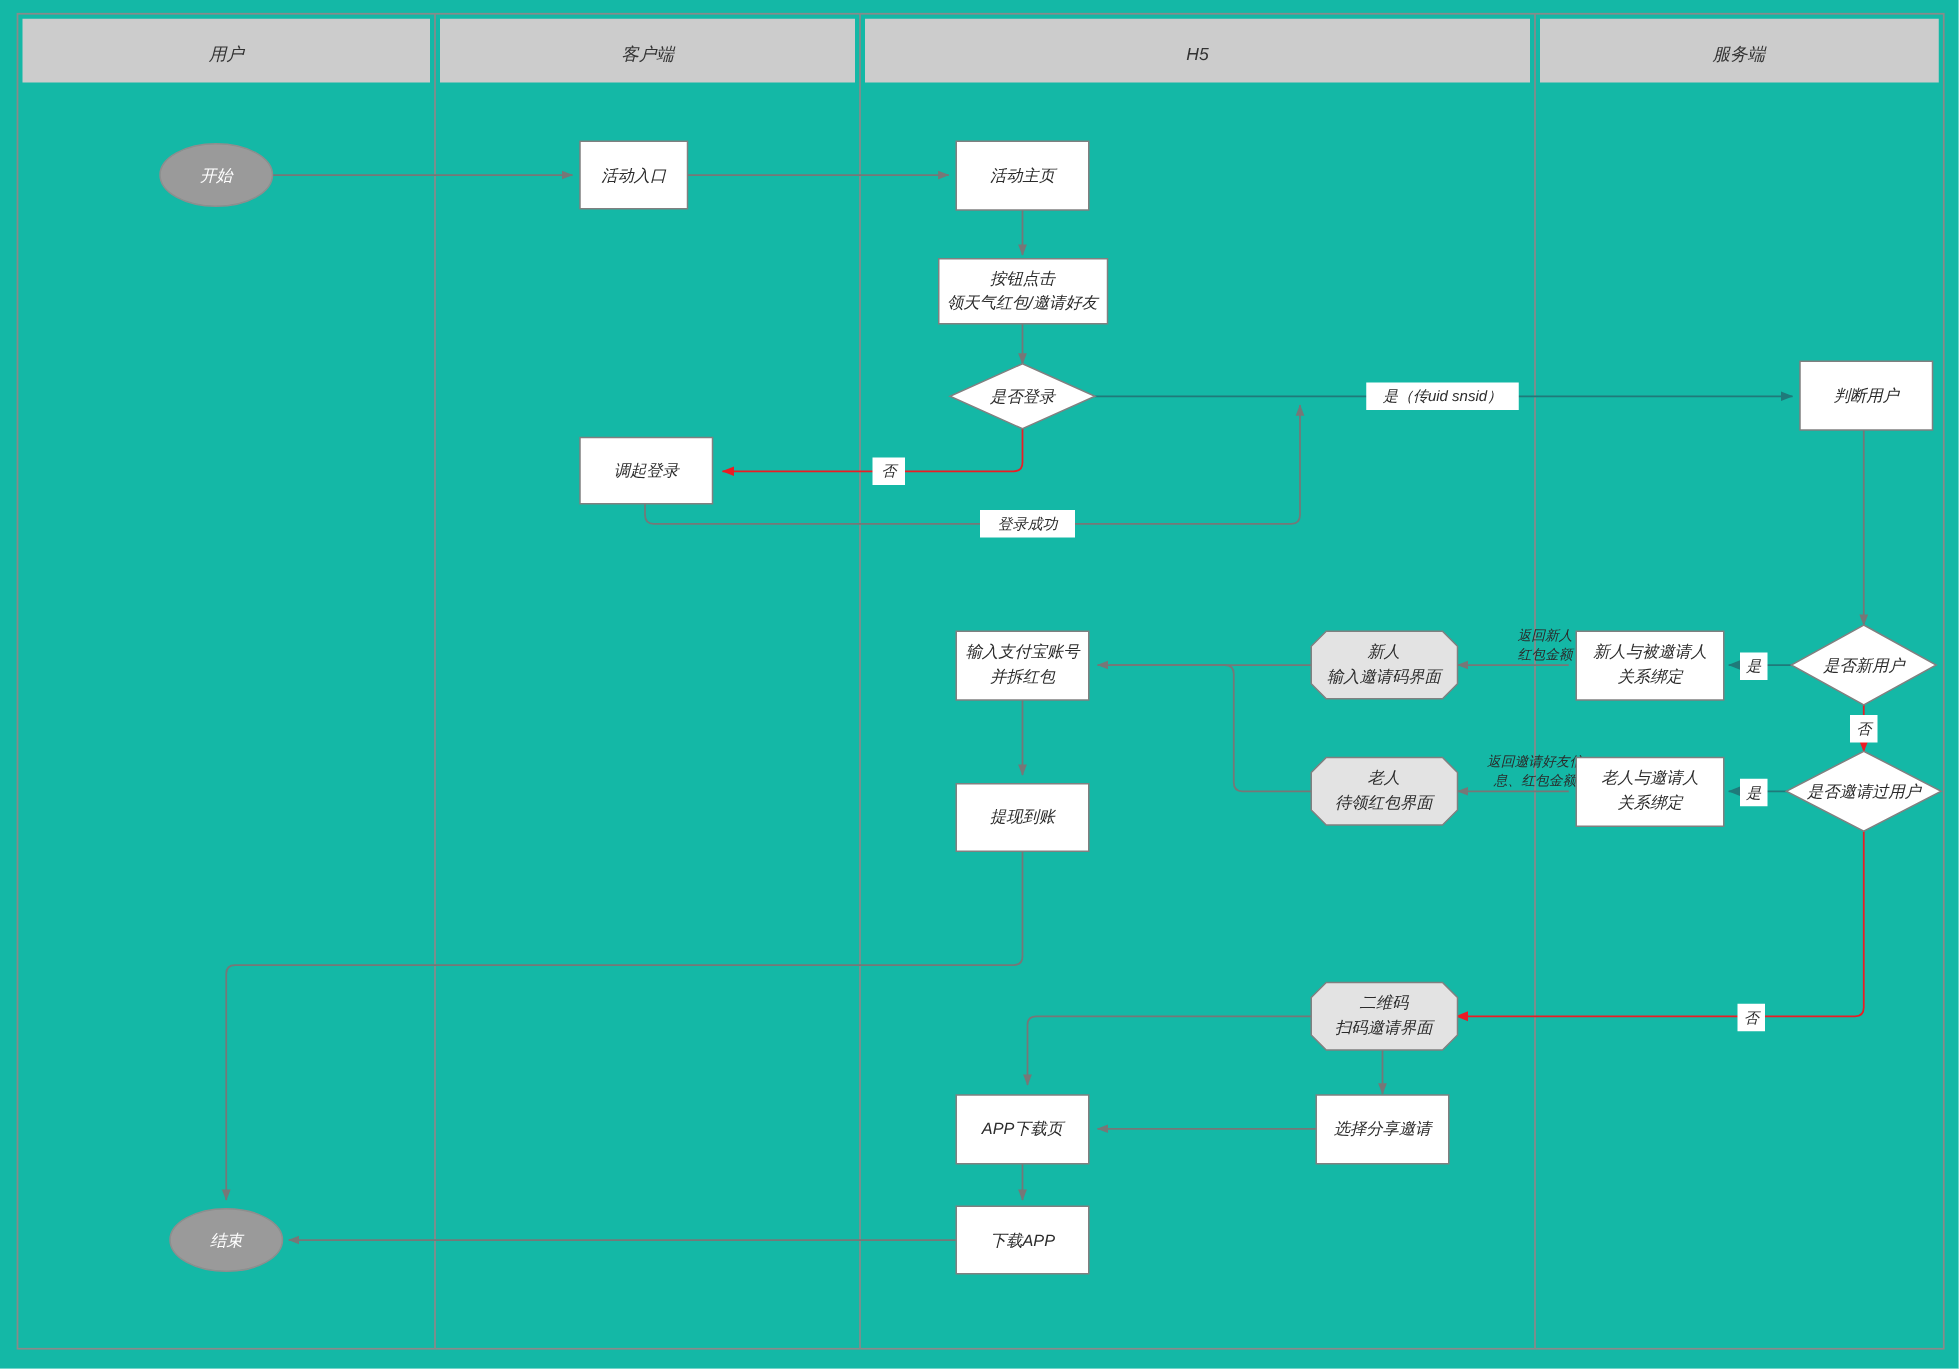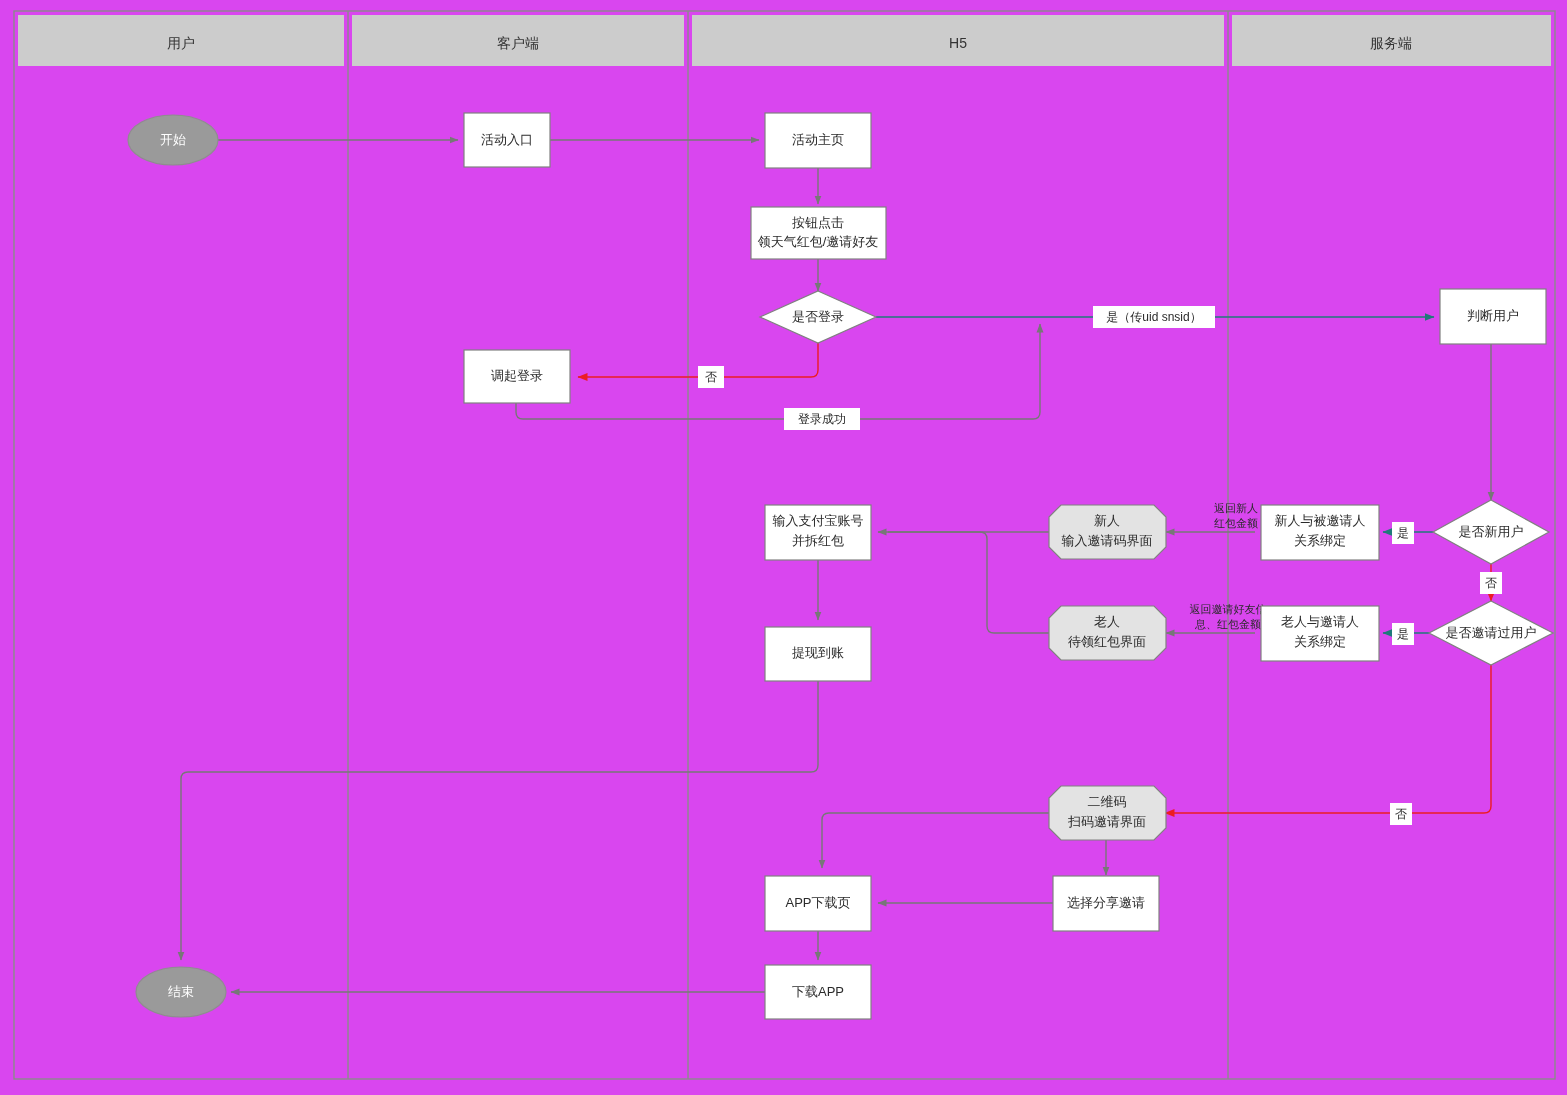--- a/index.html
+++ b/index.html
@@ -5,22 +5,23 @@
   html, body {
     margin: 0;
     padding: 0;
     background: #ffffff;
     font-family: "Liberation Sans", "DejaVu Sans", sans-serif;
   }
   #canvas {
     position: relative;
     width: 1567px;
     height: 1095px;
-    background: #d946ef;
+    background: #14b8a6;
     overflow: hidden;
+    font-style: italic;
   }
   svg#diagram {
     position: absolute;
     left: 0;
     top: 0;
     width: 1567px;
     height: 1095px;
   }
   .lane-header-text {
     font-size: 14px;

